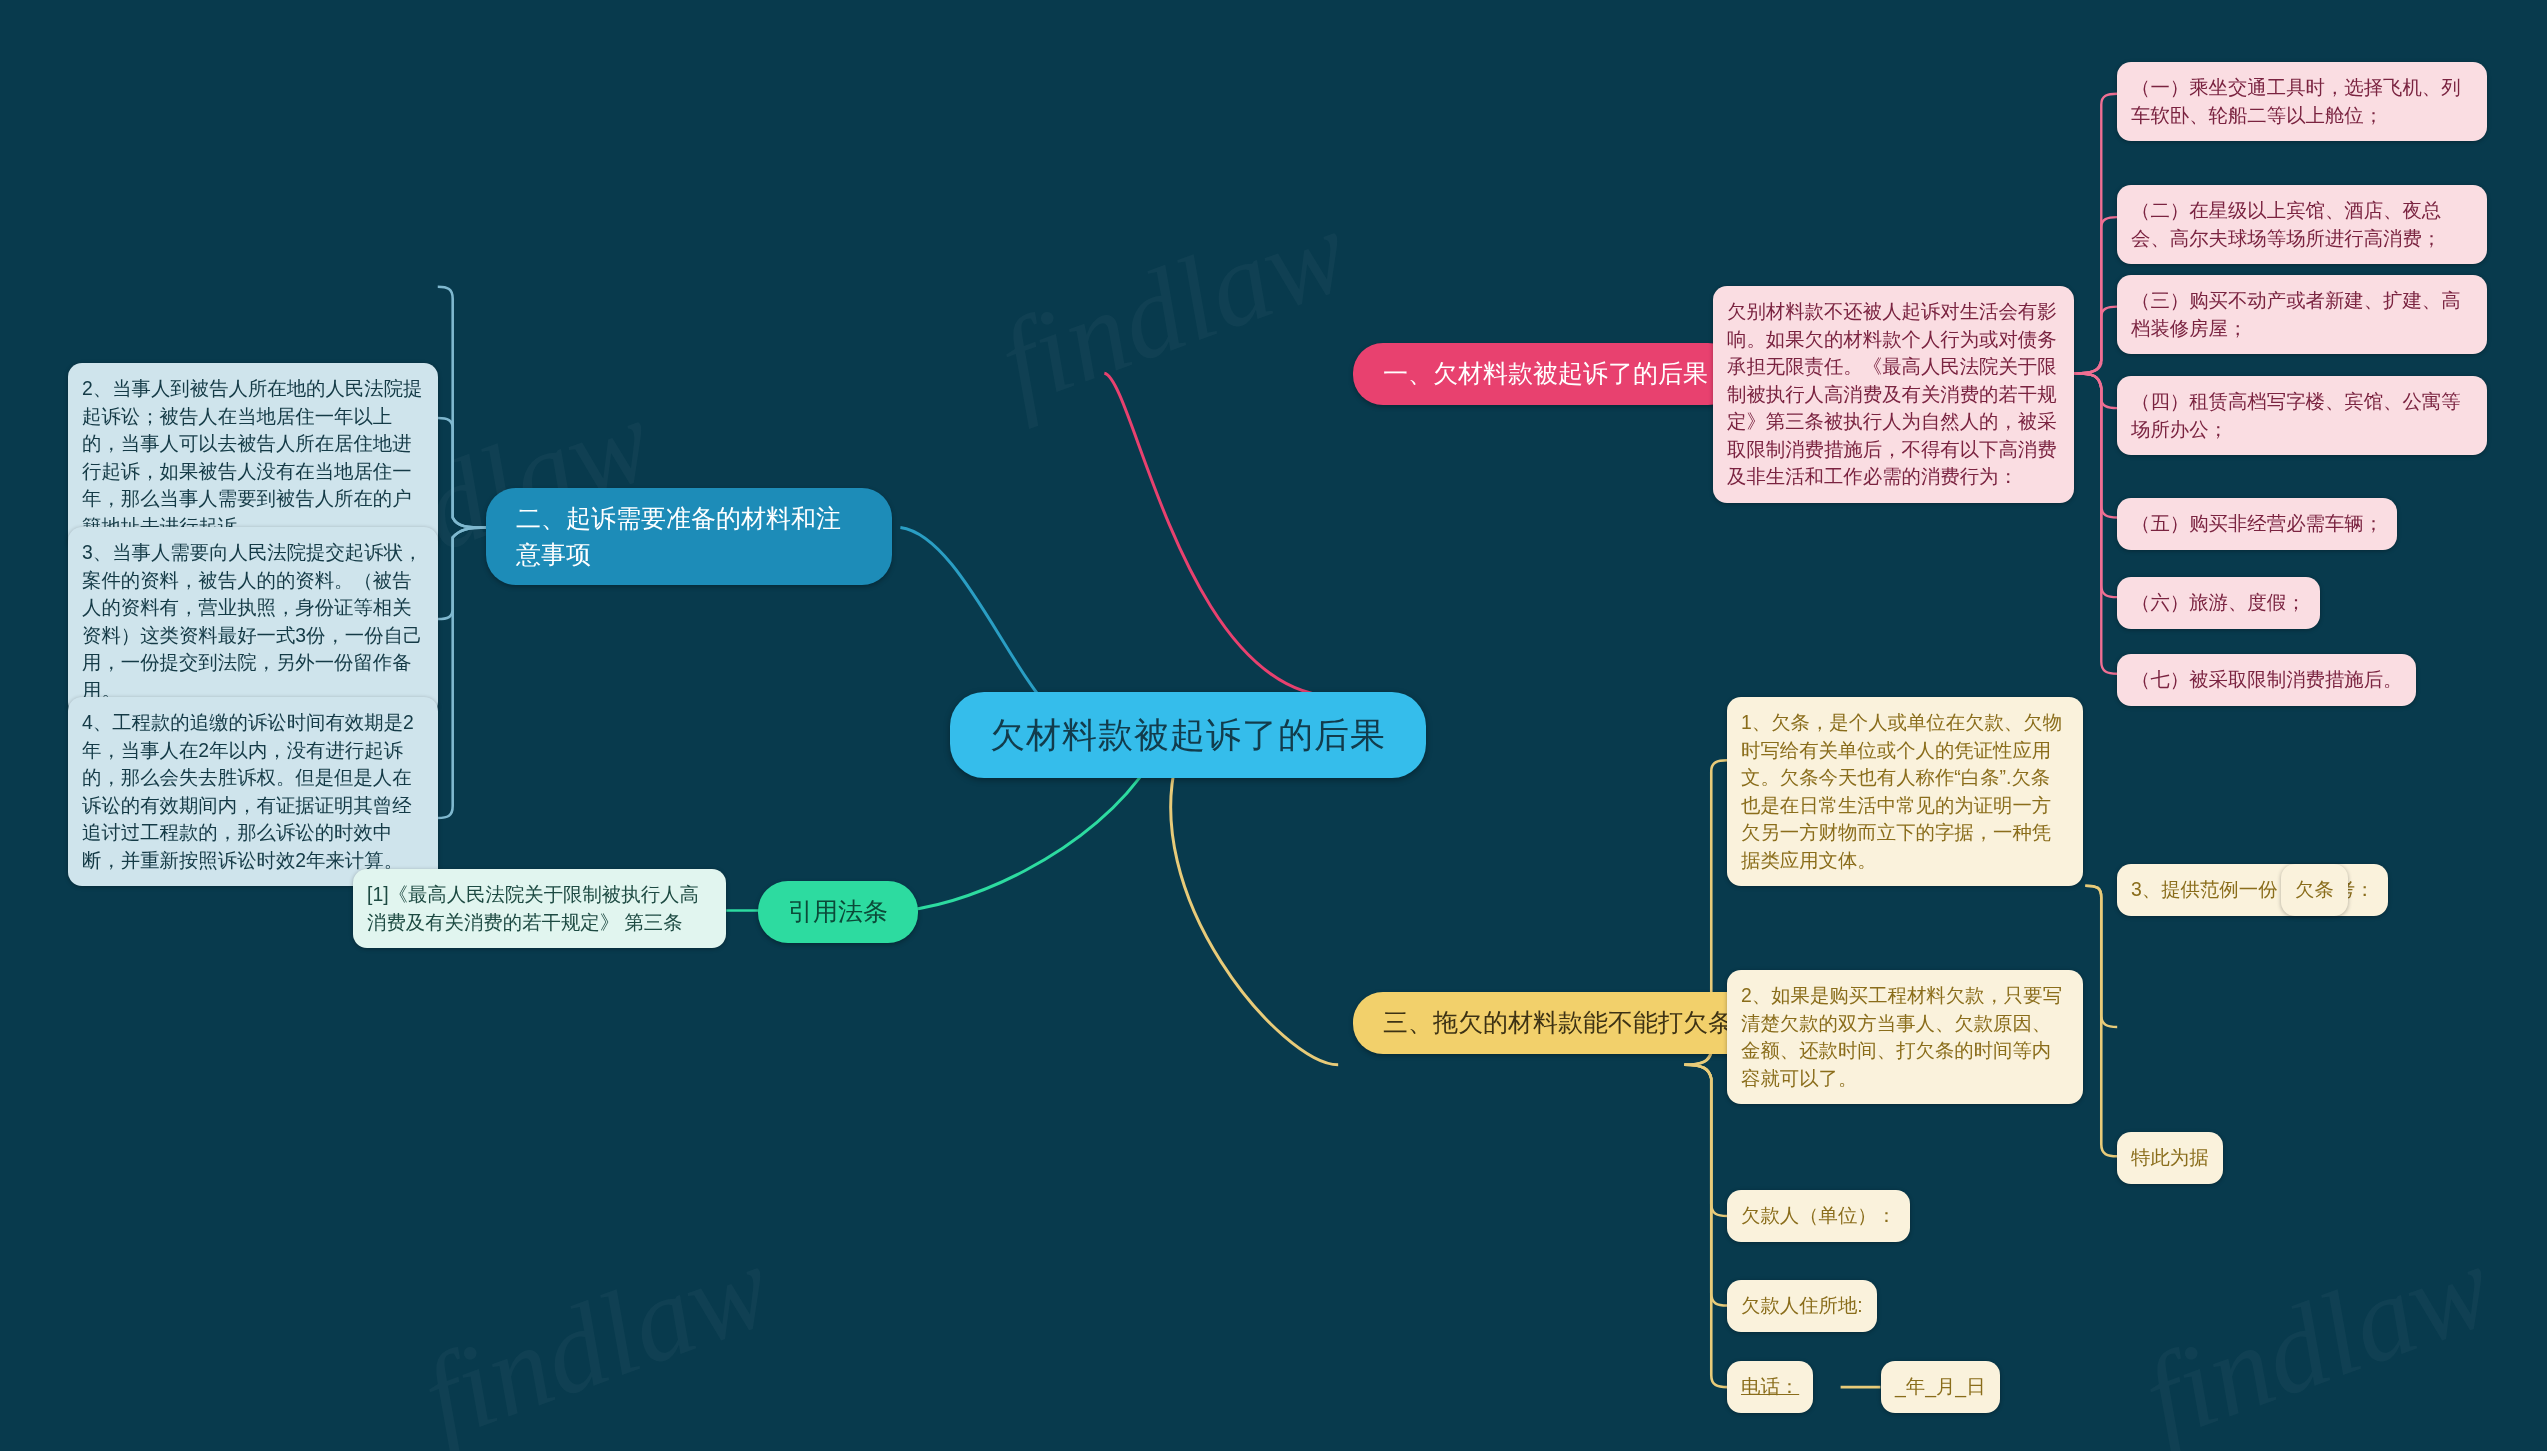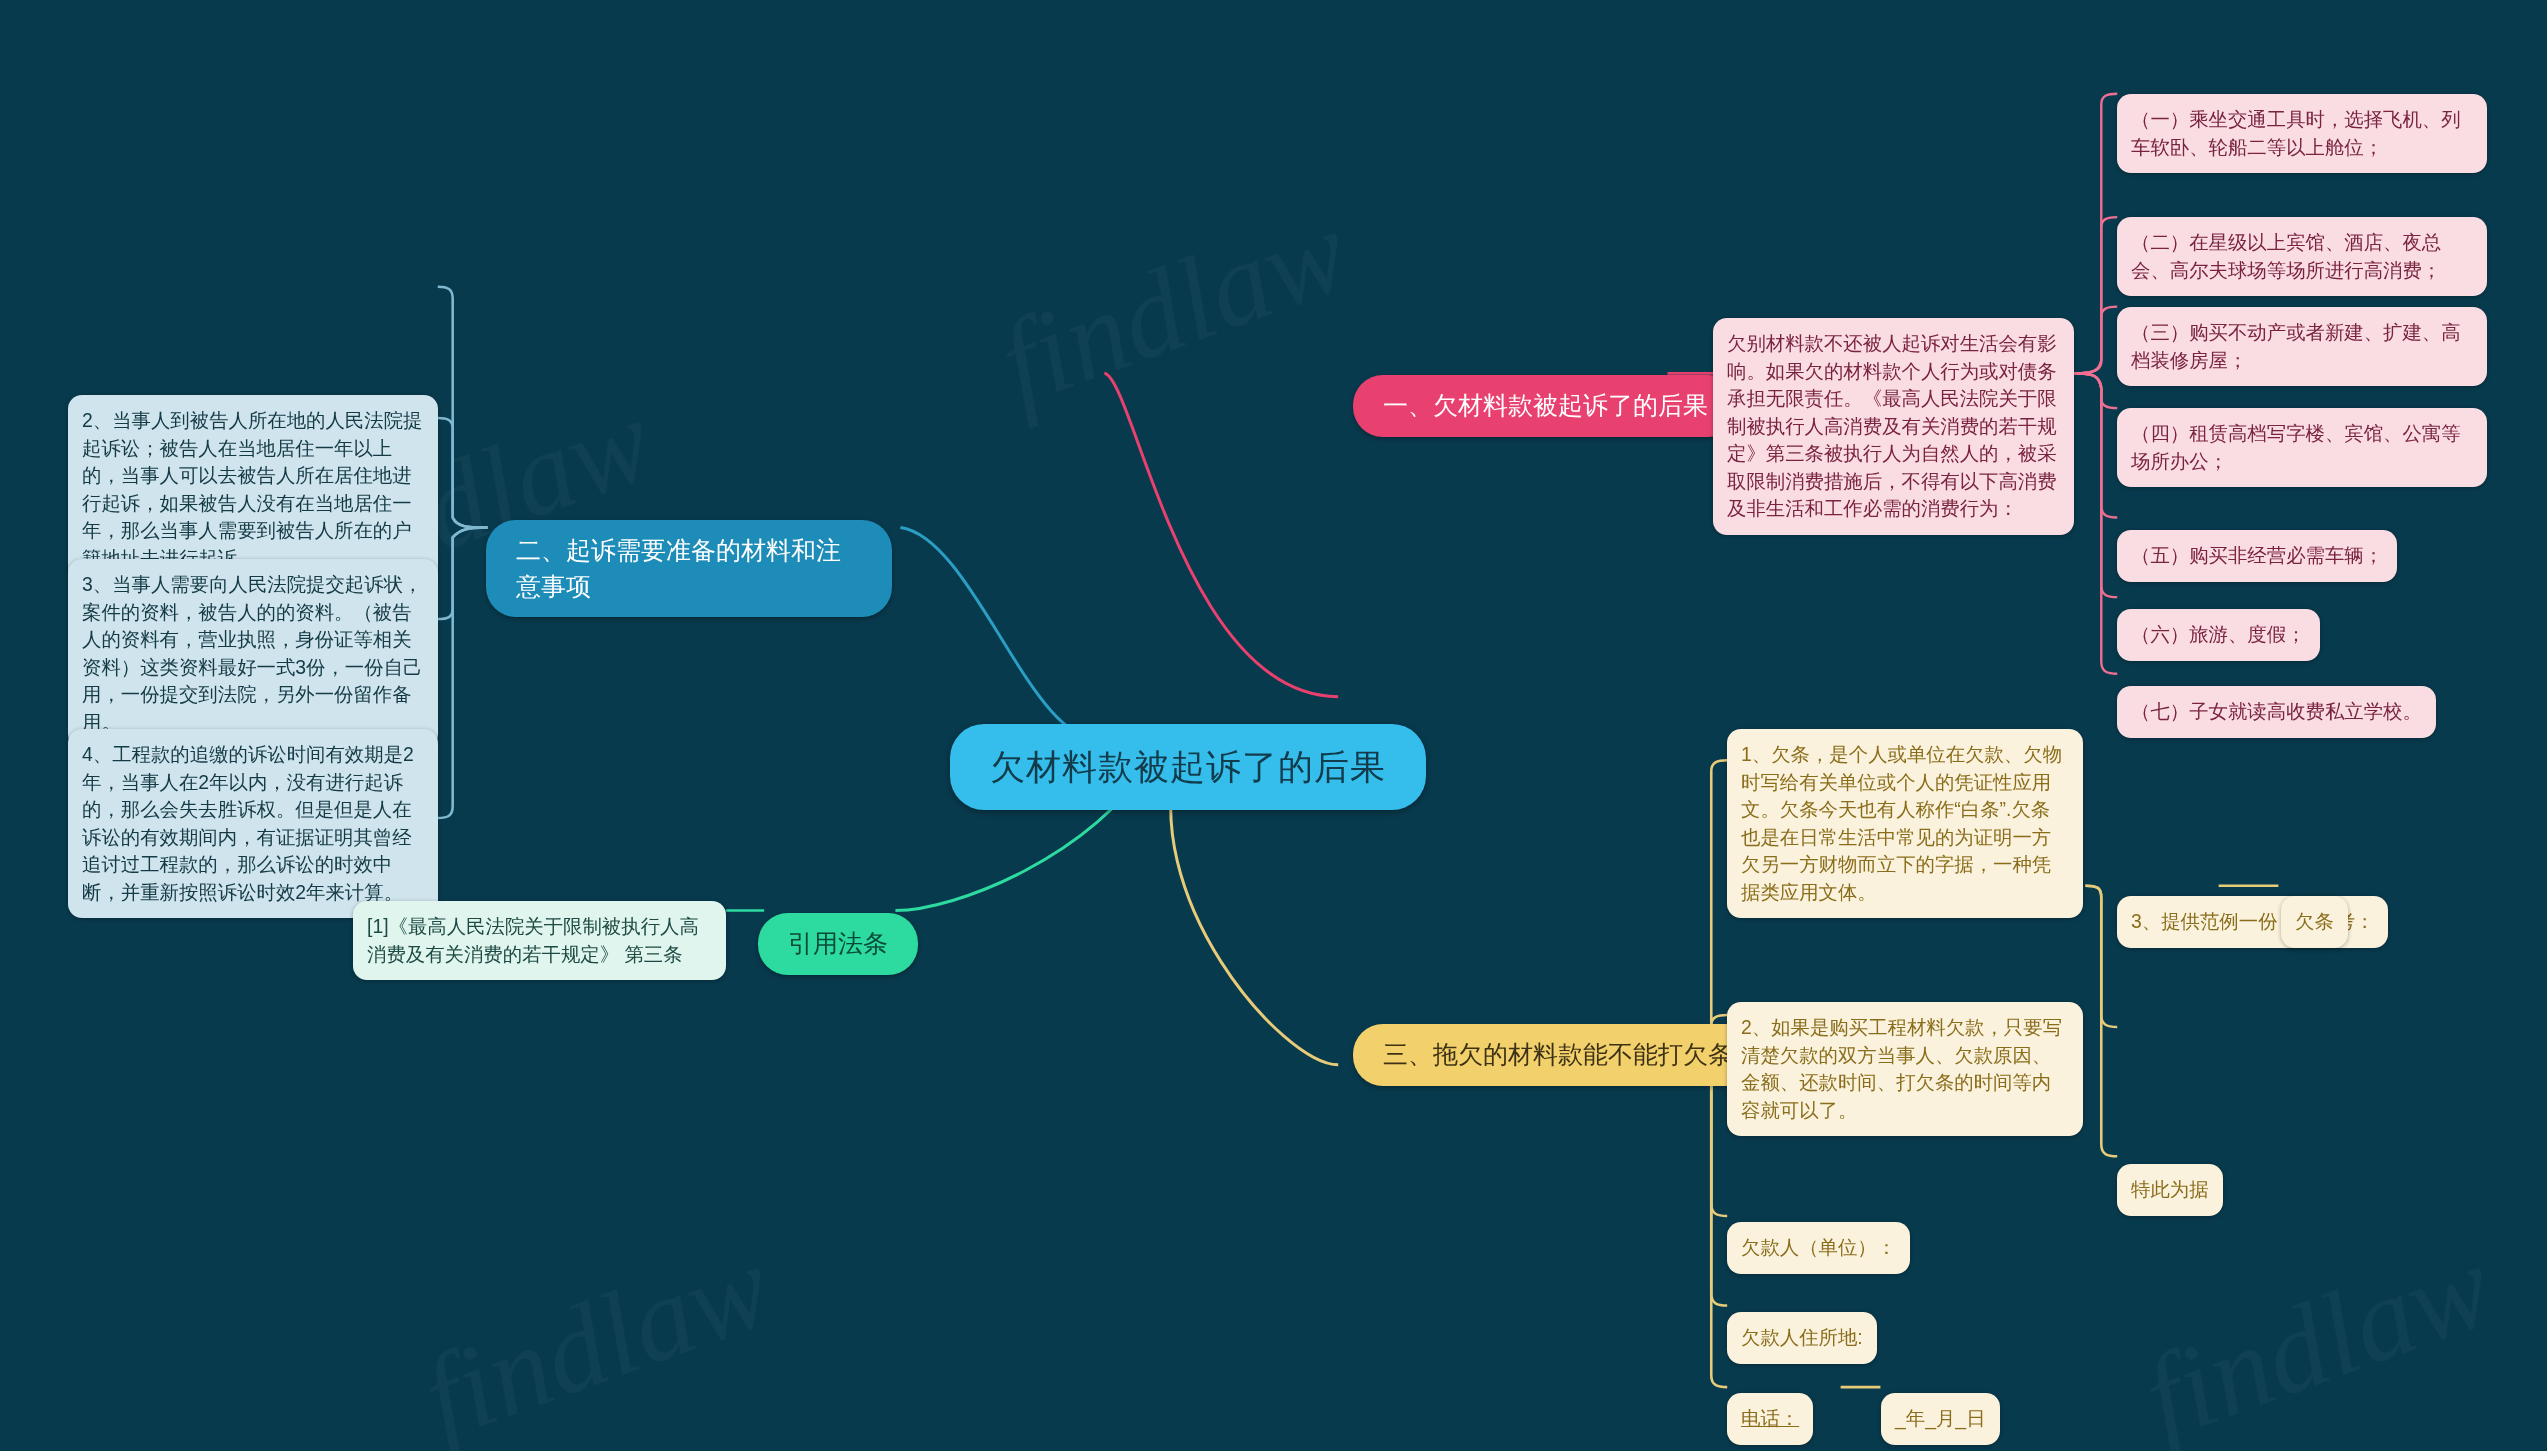--- a/index.html
+++ b/index.html
@@ -26,21 +26,20 @@
     left: 0; top: 0;
     width: 2547px;
     height: 1452px;
     pointer-events: none;
   }
   .node {
     position: absolute;
     box-sizing: border-box;
     white-space: pre-wrap;
     line-height: 1.42;
-    margin-top: 32px;
   }
 
   
   .root {
     background: #35bdeb;
     color: #123c4c;
     border-radius: 34px;
     font-size: 35px;
     padding: 18px 40px;
     letter-spacing: 1px;
@@ -175,21 +174,21 @@
   <div class="node card card-pink" style="left:2117px; top:185px; width:370px;">（二）在星级以上宾馆、酒店、夜总会、高尔夫球场等场所进行高消费；</div>
 
   <div class="node card card-pink" style="left:2117px; top:275px; width:370px;">（三）购买不动产或者新建、扩建、高档装修房屋；</div>
 
   <div class="node card card-pink" style="left:2117px; top:376px; width:370px;">（四）租赁高档写字楼、宾馆、公寓等场所办公；</div>
 
   <div class="node card card-pink" style="left:2117px; top:498px;">（五）购买非经营必需车辆；</div>
 
   <div class="node card card-pink" style="left:2117px; top:577px;">（六）旅游、度假；</div>
 
-  <div class="node card card-pink" style="left:2117px; top:654px;">（七）子女就读高收费私立学校。</div>
+  <div class="node card card-pink" style="left:2117px; top:654px;">（七）被采取限制消费措施后。</div>
 
   <div class="node card card-yellow" style="left:1727px; top:697px; width:356px;">1、欠条，是个人或单位在欠款、欠物时写给有关单位或个人的凭证性应用文。欠条今天也有人称作“白条”.欠条也是在日常生活中常见的为证明一方欠另一方财物而立下的字据，一种凭据类应用文体。</div>
 
   <div class="node card card-yellow" style="left:1727px; top:970px; width:356px;">2、如果是购买工程材料欠款，只要写清楚欠款的双方当事人、欠款原因、金额、还款时间、打欠条的时间等内容就可以了。</div>
 
   <div class="node card card-yellow" style="left:2117px; top:864px;">3、提供范例一份，供参考：</div>
 
   <div class="node card card-yellow" style="left:2281px; top:864px;">欠条</div>
 
 

